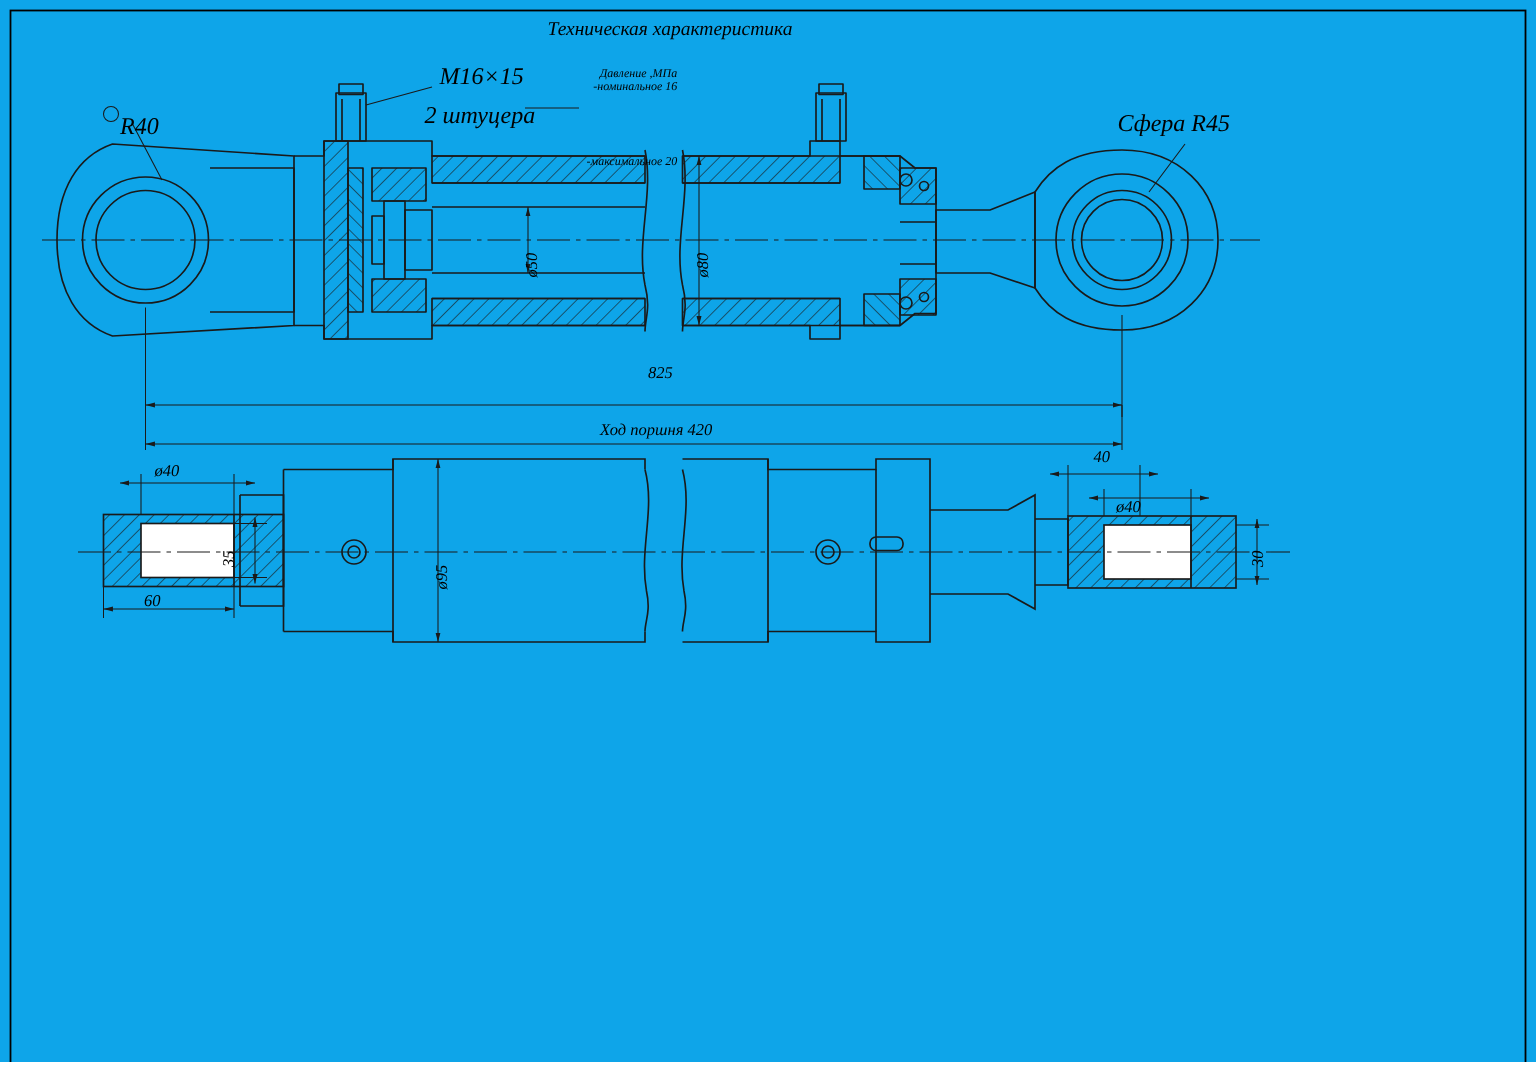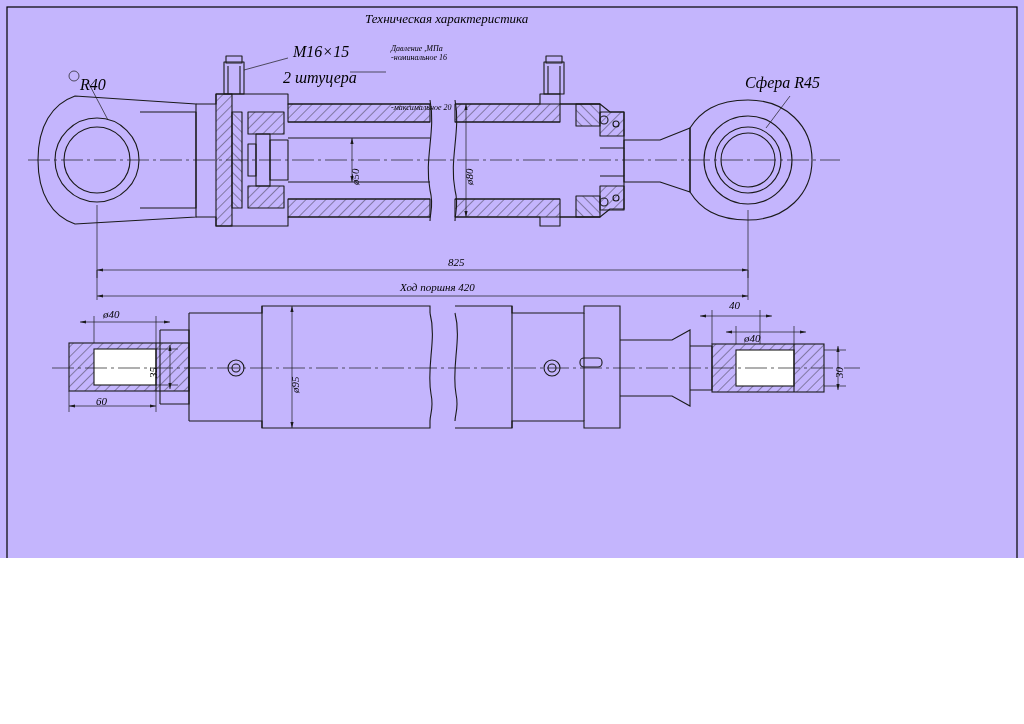--- a/index.html
+++ b/index.html
@@ -6,22 +6,22 @@
     margin: 0;
     padding: 0;
     background: #ffffff;
   }
   body {
     font-family: "Liberation Sans", sans-serif;
   }
   #sheet {
     position: relative;
     width: 1024px;
-    height: 558px;
-    background: #c4b5fd;
+    height: 708px;
+    background: #0ea5e9;
     overflow: hidden;
   }
   #drawing {
     position: absolute;
     left: 0;
     top: 0;
   }
   .lbl {
     position: absolute;
     font-family: "Liberation Serif", serif;
@@ -41,20 +41,21 @@
   }
   .lbl-small {
     font-size: 8px;
   }
   .rot90 {
     transform: rotate(-90deg);
     transform-origin: left top;
   }
   .spec-block div {
     white-space: nowrap;
+    text-align: right;
   }
 </style>
 </head>
 <body>
 
 <div id="sheet">
 
   <svg id="drawing" width="1024" height="724" viewBox="0 0 1024 724">
     <defs>
       <pattern id="hatchR" width="7" height="7" patternTransform="rotate(45)" patternUnits="userSpaceOnUse">
@@ -268,21 +269,21 @@
   <div class="spec-block" style="position:absolute; left:391px; top:44px;">
     <div class="lbl lbl-small" style="position:static;">Давление ,МПа</div>
     <div class="lbl lbl-small" style="position:static;">-номинальное 16</div>
     <div class="lbl lbl-small" style="position:static;margin-top:41px;">-максимальное 20</div>
   </div>
 
   <div class="lbl lbl-dim rot90" style="left:349px; top:185px;">ø50</div>
 
   <div class="lbl lbl-dim rot90" style="left:463px; top:185px;">ø80</div>
 
-  <div class="lbl lbl-dim" style="left:432px; top:256px;margin-left:16px;">825</div>
+  <div class="lbl lbl-dim" style="left:432px; top:243px;">825</div>
 
   <div class="lbl lbl-dim" style="left:388px; top:281px;margin-left:12px;">Ход поршня 420</div>
 
   <div class="lbl lbl-dim" style="left:103px; top:308px;">ø40</div>
 
   <div class="lbl lbl-dim rot90" style="left:147px; top:378px;">35</div>
 
   <div class="lbl lbl-dim" style="left:96px; top:395px;">60</div>
 
   <div class="lbl lbl-dim rot90" style="left:289px; top:393px;">ø95</div>

